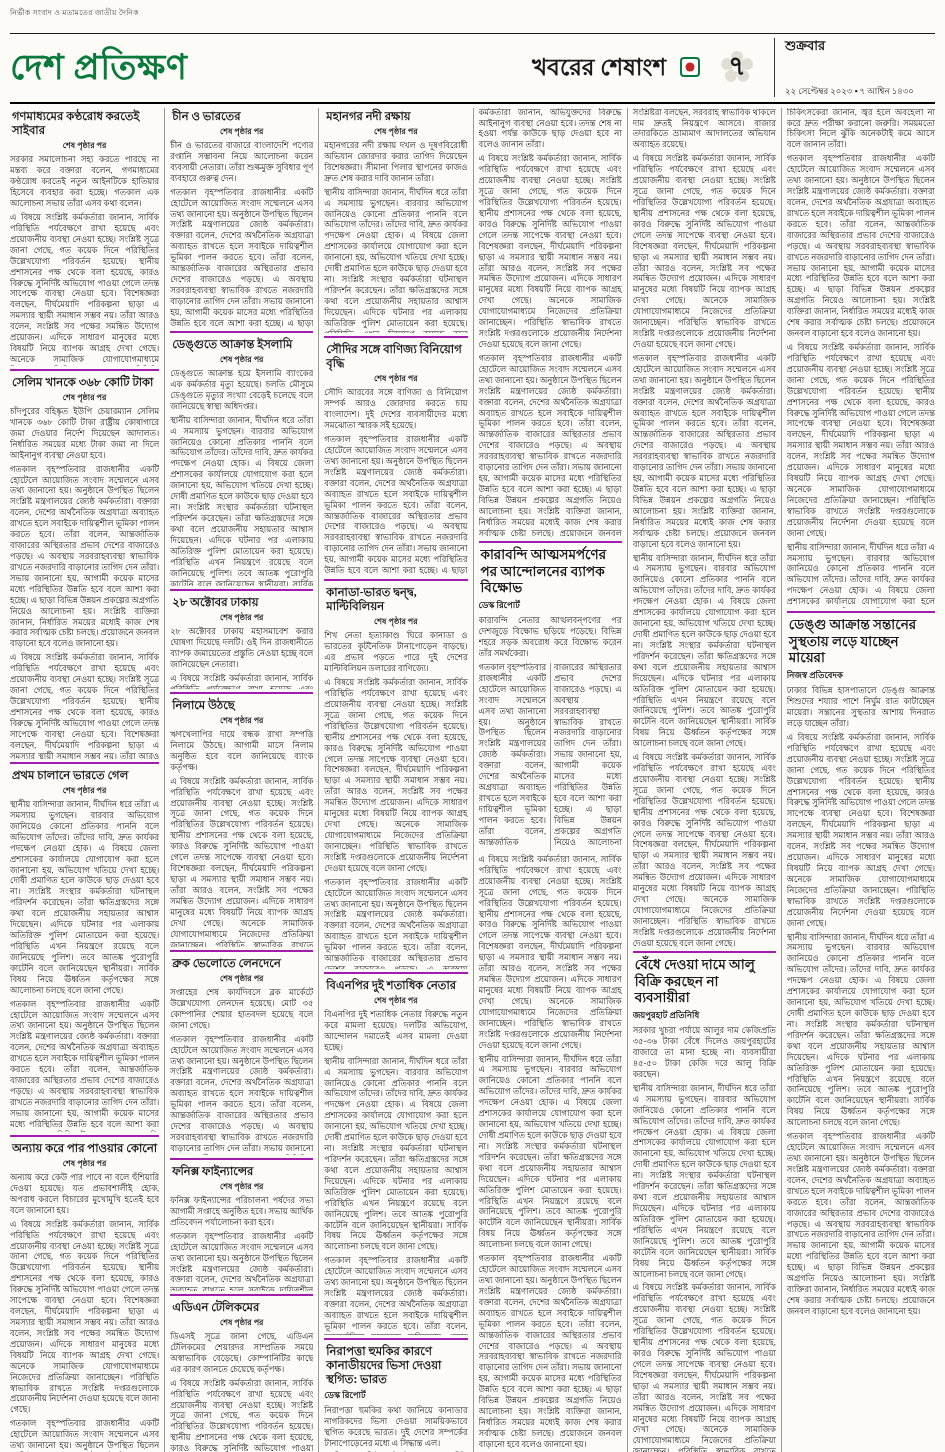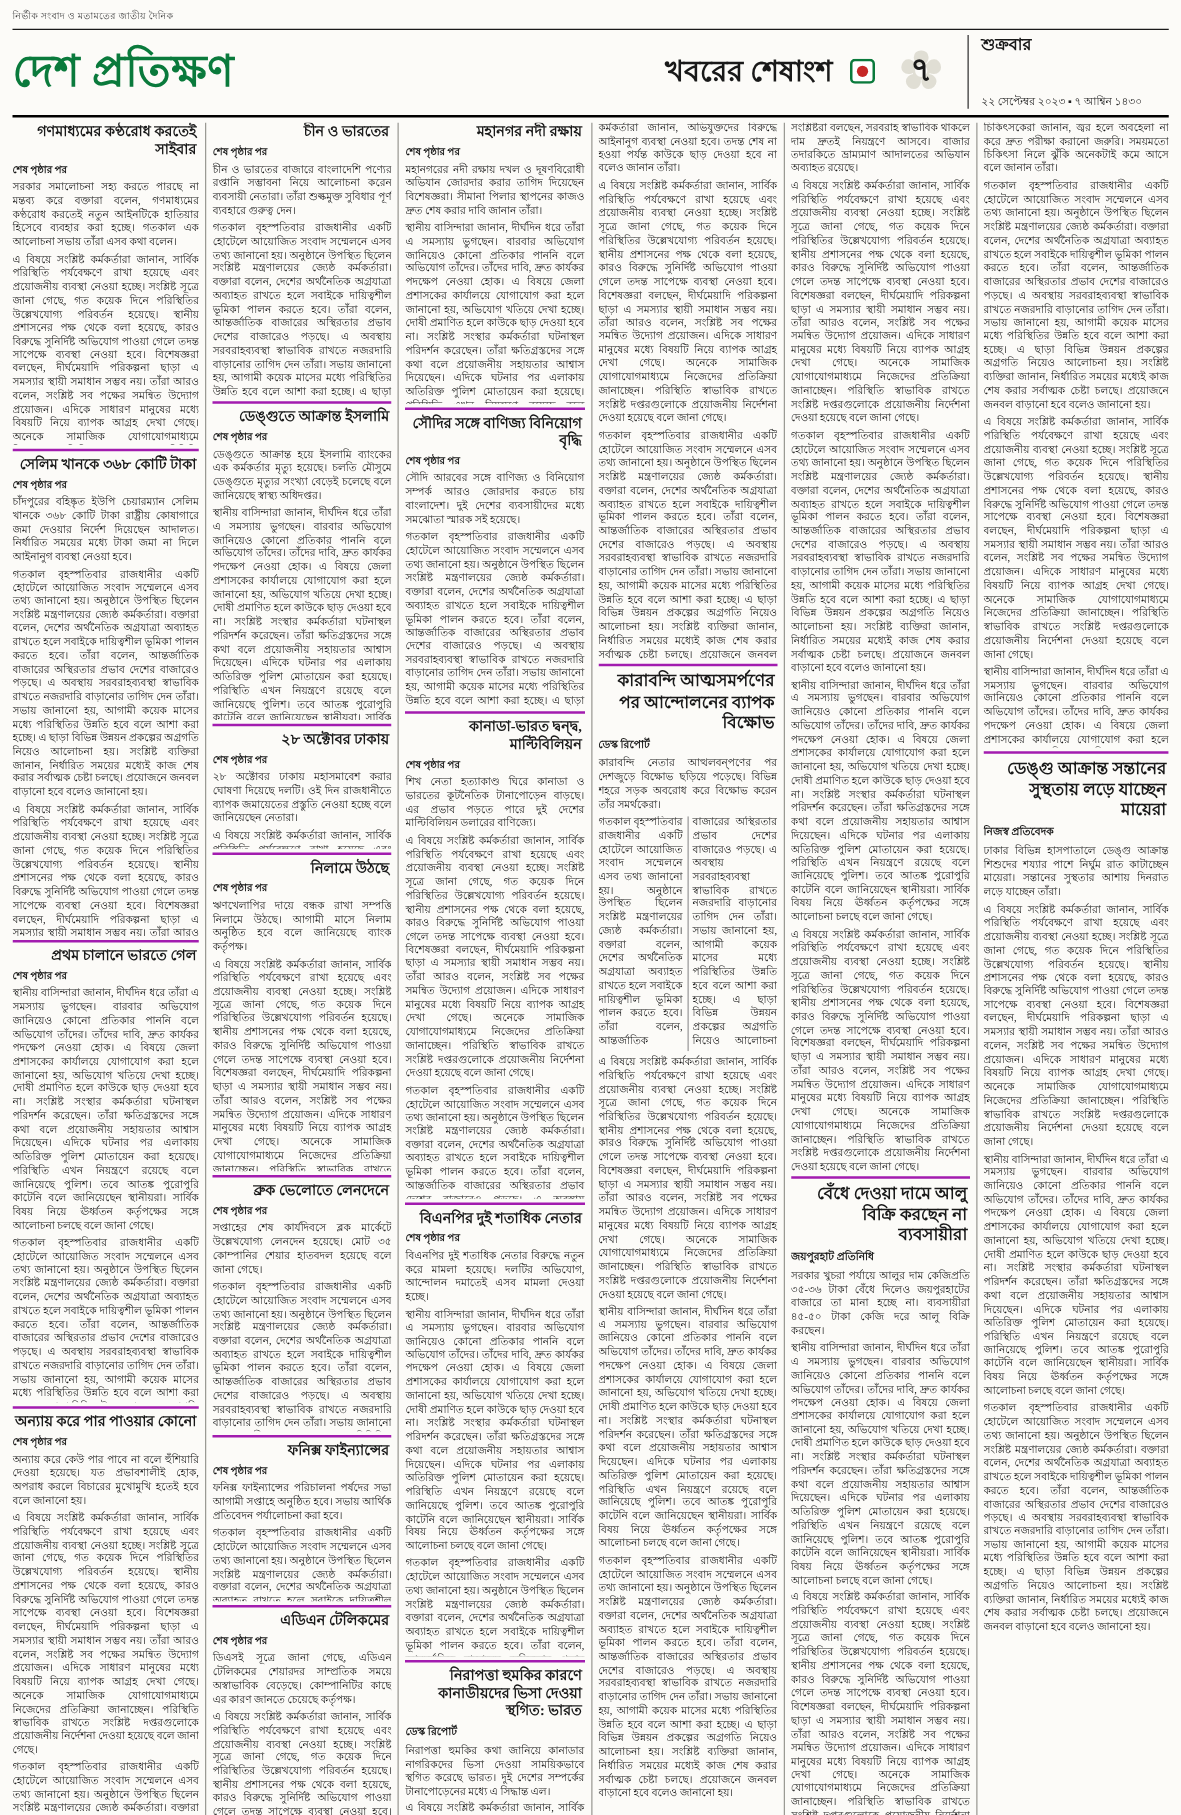--- a/index.html
+++ b/index.html
@@ -2,44 +2,44 @@
 <html lang="bn"><head>
 <meta charset="utf-8">
 <style>
   html,body{margin:0;padding:0;background:#d8d6d0;}
   .page{
     width:945px;height:1452px;margin:0;background:#fcfbf8;color:#191919;
     box-sizing:border-box;padding:6px 10px 4px;overflow:hidden;
     font-family:"Liberation Serif", serif;
   }
   
-  .top-row{display:flex;align-items:flex-start;border-bottom:1.5px solid #1a1a1a;padding:1px 0 4px;}
+  .top-row{display:flex;align-items:flex-start;border-bottom:1.5px solid #1a1a1a;padding:1px 0 14px;}
   .tagline{font-size:7.5px;color:#444;letter-spacing:.3px;}
   .head-row{display:flex;align-items:center;gap:14px;padding:4px 0 5px;border-bottom:2.5px solid #000;}
   .masthead{font-size:35px;font-weight:bold;color:#0a7a3c;line-height:1;margin-right:auto;letter-spacing:.5px;}
   .section-title{font-size:23px;font-weight:bold;line-height:1;}
   .logo-icon{width:20px;height:20px;flex:0 0 auto;}
   .pageno-wrap{position:relative;width:46px;height:46px;display:flex;align-items:center;justify-content:center;flex:0 0 auto;}
   .flower{position:absolute;font-size:42px;line-height:1;color:#e0ded4;}
   .pageno{position:relative;font-size:27px;font-weight:bold;}
   .datebox{border-left:1px solid #333;padding-left:10px;min-width:150px;}
   .weekday{font-size:13px;font-weight:bold;line-height:1.2;}
   .dateline{font-size:8.5px;line-height:1.3;color:#222;margin-top:32px;}
   
   .cols{display:grid;grid-template-columns:repeat(6,1fr);height:1358px;margin-top:4px;overflow:hidden;}
   .col{padding:0 5px;overflow:hidden;display:flex;flex-direction:column;min-width:0;}
   .col+.col{border-left:1px solid #9a9a94;}
   .col:first-child{padding-left:0}
   .col:last-child{padding-right:0}
   .article{flex:0 0 auto;overflow:hidden;}
   .article+.article{border-top:2px solid #a21caf;margin-top:3px;padding-top:3px;}
   .grow{flex:1 1 auto;height:auto;}
-  .hl{font-size:11.5px;font-weight:bold;text-align:right;line-height:1.25;margin:1px 2px 2px;}
+  .hl{font-size:11.5px;font-weight:bold;text-align:left;line-height:1.25;margin:1px 2px 2px;}
   .hl-lg{font-size:13.5px;}
-  .cont{font-size:8px;font-weight:bold;margin:0 0 3px;}
+  .cont{font-size:8px;font-weight:bold;text-align:center;margin:0 0 3px;}
   .byline{font-size:8.5px;font-weight:bold;margin:2px 0 3px;}
   .body{font-size:8.4px;line-height:1.3;text-align:justify;margin:0 0 3px;word-break:break-word;}
   .twocol{column-count:2;column-gap:8px;column-rule:1px solid #999;height:188px;overflow:hidden;margin-bottom:4px;}
 </style>
 </head>
 <body>
 
 <div class="page">
 
   <header>

